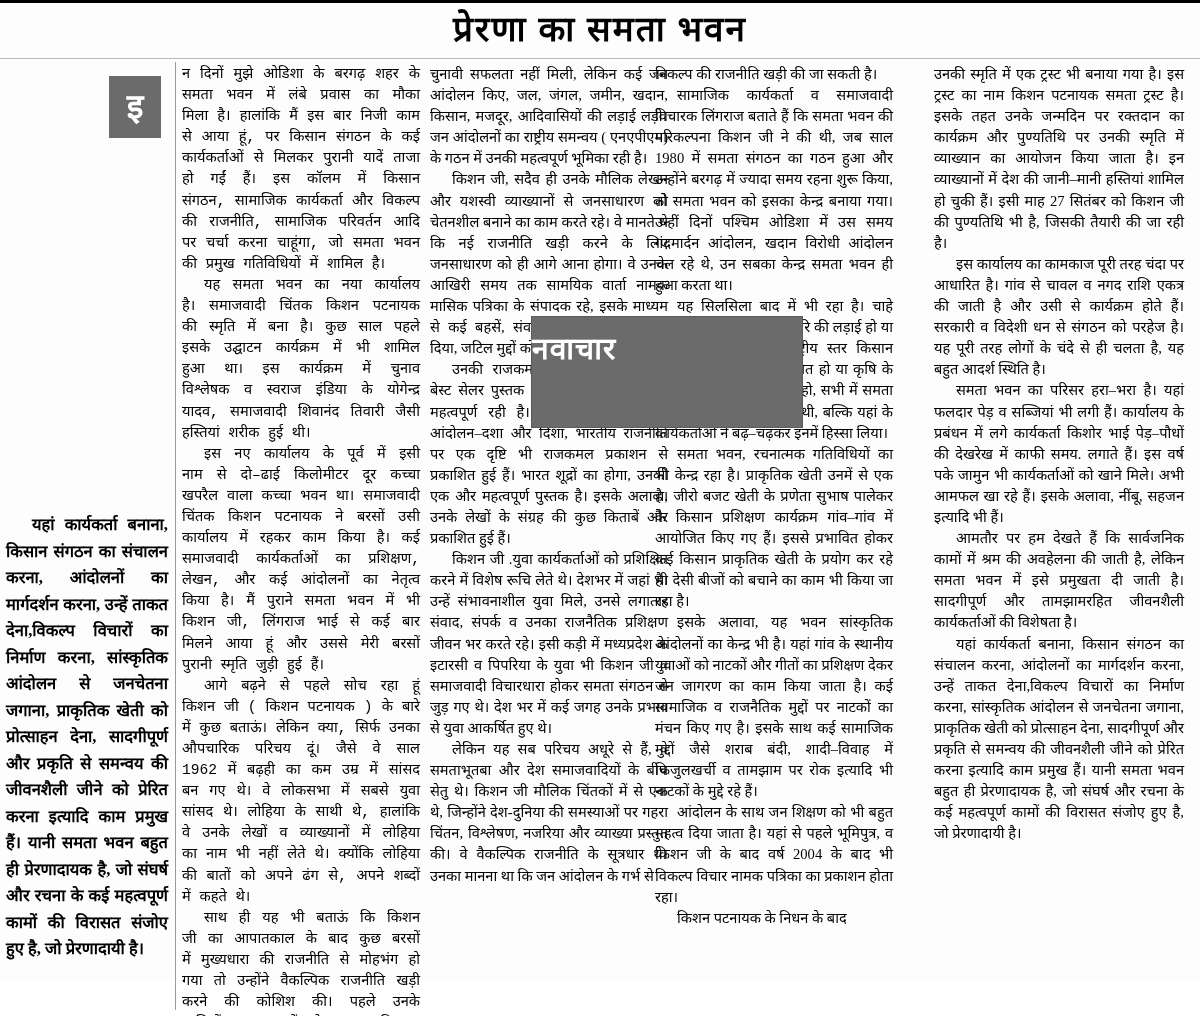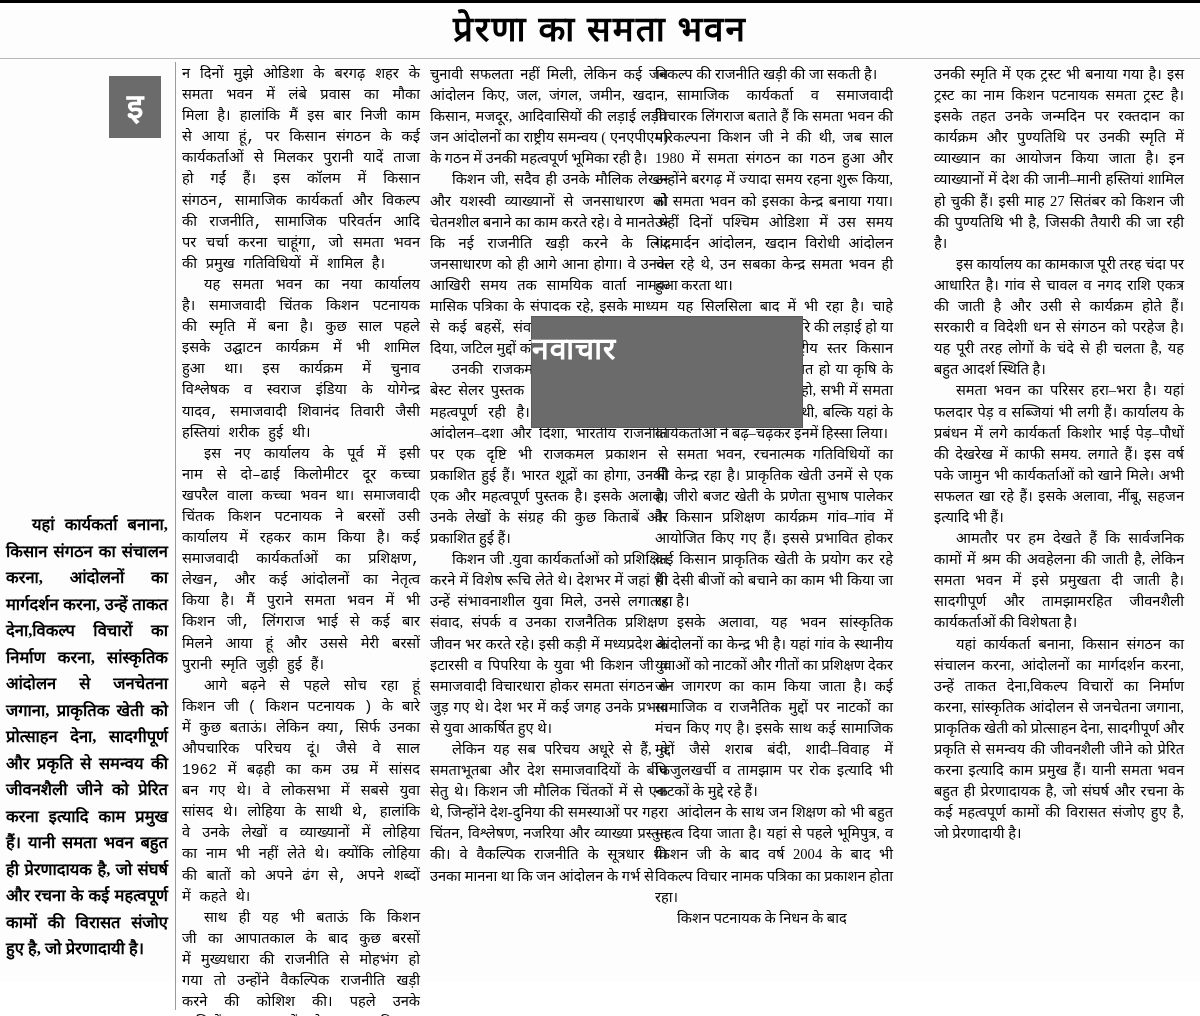--- a/index.html
+++ b/index.html
@@ -218,21 +218,21 @@
       <p>यह सिलसिला बाद में भी रहा है। चाहे स्थानीय स्तर पर वह नियमगिरि की लड़ाई हो या काशीपुर की, या फिर राष्ट्रीय स्तर किसान संगठन में सक्रिय होने की बात हो या कृषि के तीन काले कानूनों की लड़ाई हो, सभी में समता भवन में न केवल चर्चा होती थी, बल्कि यहां के कार्यकर्ताओं ने बढ़–चढ़कर इनमें हिस्सा लिया।</p>
       <p>समता भवन, रचनात्मक गतिविधियों का भी केन्द्र रहा है। प्राकृतिक खेती उनमें से एक है। जीरो बजट खेती के प्रणेता सुभाष पालेकर के किसान प्रशिक्षण कार्यक्रम गांव–गांव में आयोजित किए गए हैं। इससे प्रभावित होकर कई किसान प्राकृतिक खेती के प्रयोग कर रहे है। देसी बीजों को बचाने का काम भी किया जा रहा है।</p>
       <p>इसके अलावा, यह भवन सांस्कृतिक आंदोलनों का केन्द्र भी है। यहां गांव के स्थानीय युवाओं को नाटकों और गीतों का प्रशिक्षण देकर जन जागरण का काम किया जाता है। कई सामाजिक व राजनैतिक मुद्दों पर नाटकों का मंचन किए गए है। इसके साथ कई सामाजिक मुद्दों जैसे शराब बंदी, शादी–विवाह में फिजुलखर्ची व तामझाम पर रोक इत्यादि भी नाटकों के मुद्दे रहे हैं।</p>
       <p>आंदोलन के साथ जन शिक्षण को भी बहुत महत्व दिया जाता है। यहां से पहले भूमिपुत्र, व किशन जी के बाद वर्ष 2004 के बाद भी विकल्प विचार नामक पत्रिका का प्रकाशन होता रहा।</p>
       <p>किशन पटनायक के निधन के बाद</p>
     </div>
 
     <div class="col c4">
       <p class="noind">उनकी स्मृति में एक ट्रस्ट भी बनाया गया है। इस ट्रस्ट का नाम किशन पटनायक समता ट्रस्ट है।  इसके तहत उनके जन्मदिन पर रक्तदान का कार्यक्रम और पुण्यतिथि पर उनकी स्मृति में व्याख्यान का आयोजन किया जाता है। इन व्याख्यानों में देश की जानी–मानी हस्तियां शामिल हो चुकी हैं। इसी माह 27 सितंबर को किशन जी की पुण्यतिथि भी है, जिसकी तैयारी की जा रही है।</p>
       <p>इस कार्यालय का कामकाज पूरी तरह चंदा पर आधारित है। गांव से चावल व नगद राशि एकत्र की जाती है और उसी से कार्यक्रम होते हैं। सरकारी व विदेशी धन से संगठन को परहेज है। यह पूरी तरह लोगों के चंदे से ही चलता है, यह बहुत आदर्श स्थिति है।</p>
-      <p>समता भवन का परिसर हरा–भरा है। यहां फलदार पेड़ व सब्जियां भी लगी हैं। कार्यालय के प्रबंधन में लगे कार्यकर्ता किशोर भाई पेड़–पौधों की देखरेख में काफी समय. लगाते हैं। इस वर्ष पके जामुन भी कार्यकर्ताओं को खाने मिले। अभी सफलत खा रहे हैं। इसके अलावा, नींबू, सहजन इत्यादि भी हैं।</p>
+      <p>समता भवन का परिसर हरा–भरा है। यहां फलदार पेड़ व सब्जियां भी लगी हैं। कार्यालय के प्रबंधन में लगे कार्यकर्ता किशोर भाई पेड़–पौधों की देखरेख में काफी समय. लगाते हैं। इस वर्ष पके जामुन भी कार्यकर्ताओं को खाने मिले। अभी आमफल खा रहे हैं। इसके अलावा, नींबू, सहजन इत्यादि भी हैं।</p>
       <p>आमतौर पर हम देखते हैं कि सार्वजनिक कामों में श्रम की अवहेलना की जाती है, लेकिन समता भवन में इसे प्रमुखता दी जाती है। सादगीपूर्ण और तामझामरहित जीवनशैली कार्यकर्ताओं की विशेषता है।</p>
       <p>यहां कार्यकर्ता बनाना, किसान संगठन का संचालन करना, आंदोलनों का मार्गदर्शन करना, उन्हें ताकत देना,विकल्प विचारों का निर्माण करना, सांस्कृतिक आंदोलन से जनचेतना जगाना, प्राकृतिक खेती को प्रोत्साहन देना, सादगीपूर्ण और प्रकृति से समन्वय की जीवनशैली जीने को प्रेरित करना इत्यादि काम प्रमुख हैं। यानी समता भवन बहुत ही प्रेरणादायक है, जो संघर्ष और रचना के कई महत्वपूर्ण कामों की विरासत संजोए हुए है, जो प्रेरणादायी है।</p>
     </div>
 
   </div>
 
   <div class="navachar">
     <div class="nv-title">नवाचार</div>
   </div>
 

